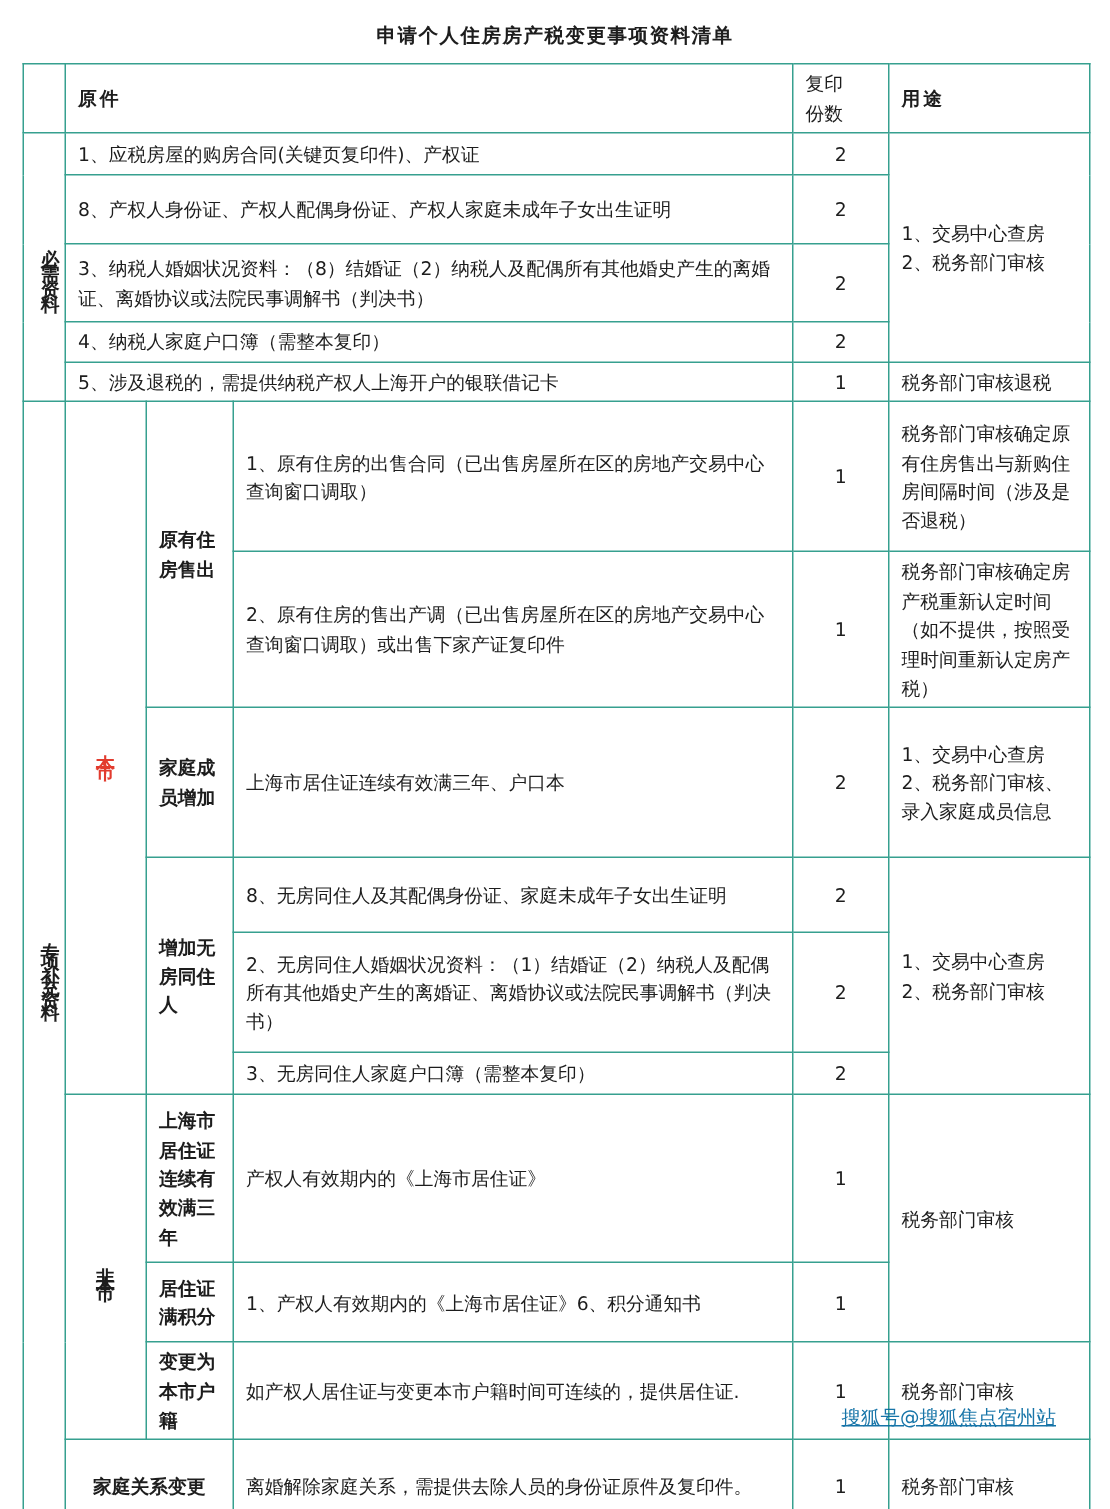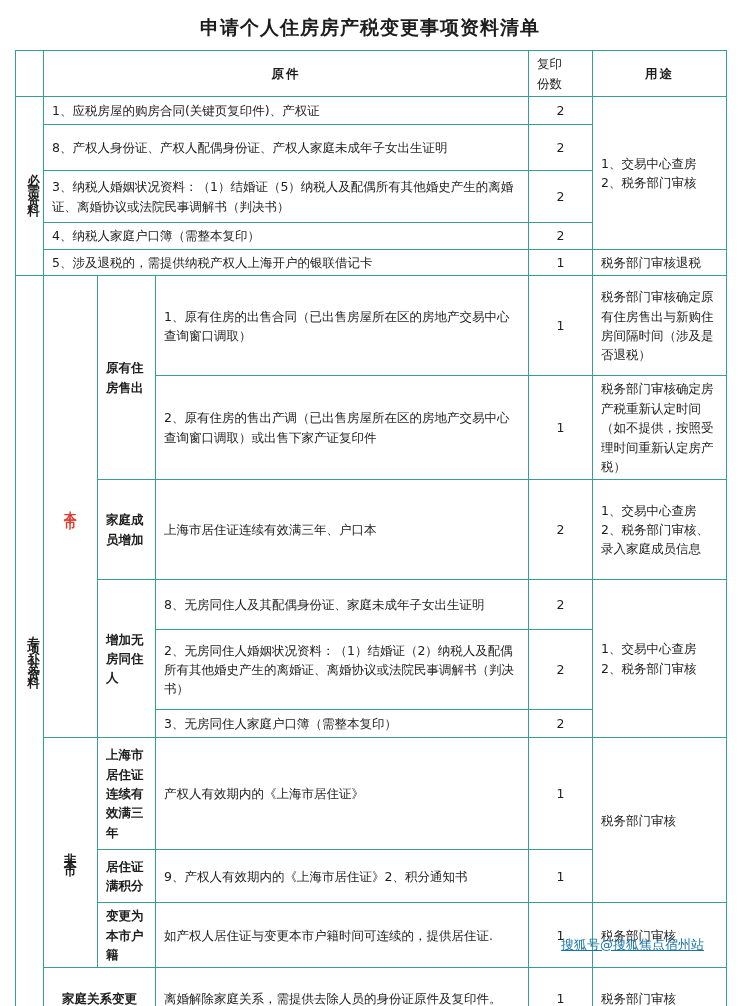--- a/index.html
+++ b/index.html
@@ -2,34 +2,34 @@
 <html><head>
 <meta charset="utf-8">
 <style>
   html,body{margin:0;padding:0;}
   body{
     width:740px;height:1006px;overflow:hidden;position:relative;
     background:#ffffff;color:#1d1d1d;
     font-family:"DejaVu Sans","Liberation Sans",sans-serif;
   }
   .title{
-    text-align:center;font-weight:bold;font-size:19px;
+    text-align:center;font-weight:bold;font-size:13px;
     padding:15px 0 9px 0;letter-spacing:1px;
   }
   table.doc{
     border-collapse:collapse;table-layout:fixed;
     margin-left:15px;width:711px;
   }
   table.doc td{
     border:1px solid #36a08f;
     font-size:12.5px;line-height:1.55;
     padding:3px 8px;vertical-align:middle;
     word-break:break-all;
   }
-  td.hbig{font-size:17px;font-weight:bold;text-align:center;letter-spacing:2px;}
+  td.hbig{font-size:17px;font-weight:bold;text-align:left;letter-spacing:2px;}
   td.hcopies{font-size:12.5px;text-align:left;line-height:1.45;white-space:pre-line;padding:3px 2px;}
   td.cat{text-align:center;padding:2px;}
   .vert{
     writing-mode:vertical-rl;text-orientation:upright;
     display:inline-block;font-weight:bold;
   }
   .ls10{letter-spacing:10px;}
   .ls8{letter-spacing:8px;}
   .ls4{letter-spacing:5px;}
   .red{color:#e23b2e;}
@@ -72,21 +72,21 @@
     <td colspan="3"><span class="b">1、应税房屋的购房合同(关键页复印件)</span><span>、产权证</span></td>
     <td class="count">2</td>
     <td rowspan="4" class="purpose">1、交易中心查房
 2、税务部门审核</td>
   </tr>
   <tr style="height:46px">
     <td colspan="3">8、产权人身份证、产权人配偶身份证、产权人家庭未成年子女出生证明</td>
     <td class="count">2</td>
   </tr>
   <tr style="height:52px">
-    <td colspan="3">3、纳税人婚姻状况资料：（1）结婚证（5）纳税人及配偶所有其他婚史产生的离婚证、离婚协议或法院民事调解书（判决书）</td>
+    <td colspan="3">3、纳税人婚姻状况资料：（8）结婚证（2）纳税人及配偶所有其他婚史产生的离婚证、离婚协议或法院民事调解书（判决书）</td>
     <td class="count">2</td>
   </tr>
   <tr style="height:27px">
     <td colspan="3">4、纳税人家庭户口簿（需整本复印）</td>
     <td class="count">2</td>
   </tr>
   <tr style="height:22px">
     <td colspan="3">5、涉及退税的，需提供纳税产权人上海开户的银联借记卡</td>
     <td class="count">1</td>
     <td class="purpose">税务部门审核退税</td>
@@ -130,21 +130,21 @@
 
   <tr style="height:112px">
     <td rowspan="3" class="cat"><span class="vert ls4">非本市</span></td>
     <td class="sub">上海市居住证连续有效满三年</td>
     <td>产权人有效期内的《上海市居住证》</td>
     <td class="count">1</td>
     <td rowspan="2" class="purpose">税务部门审核</td>
   </tr>
   <tr style="height:53px">
     <td class="sub">居住证满积分</td>
-    <td>9、产权人有效期内的《上海市居住证》2、积分通知书</td>
+    <td>1、产权人有效期内的《上海市居住证》6、积分通知书</td>
     <td class="count">1</td>
   </tr>
   <tr style="height:57px">
     <td class="sub">变更为本市户籍</td>
     <td>如产权人居住证与变更本市户籍时间可连续的，提供居住证.</td>
     <td class="count">1</td>
     <td class="purpose">税务部门审核</td>
   </tr>
 
   <tr style="height:62px">

